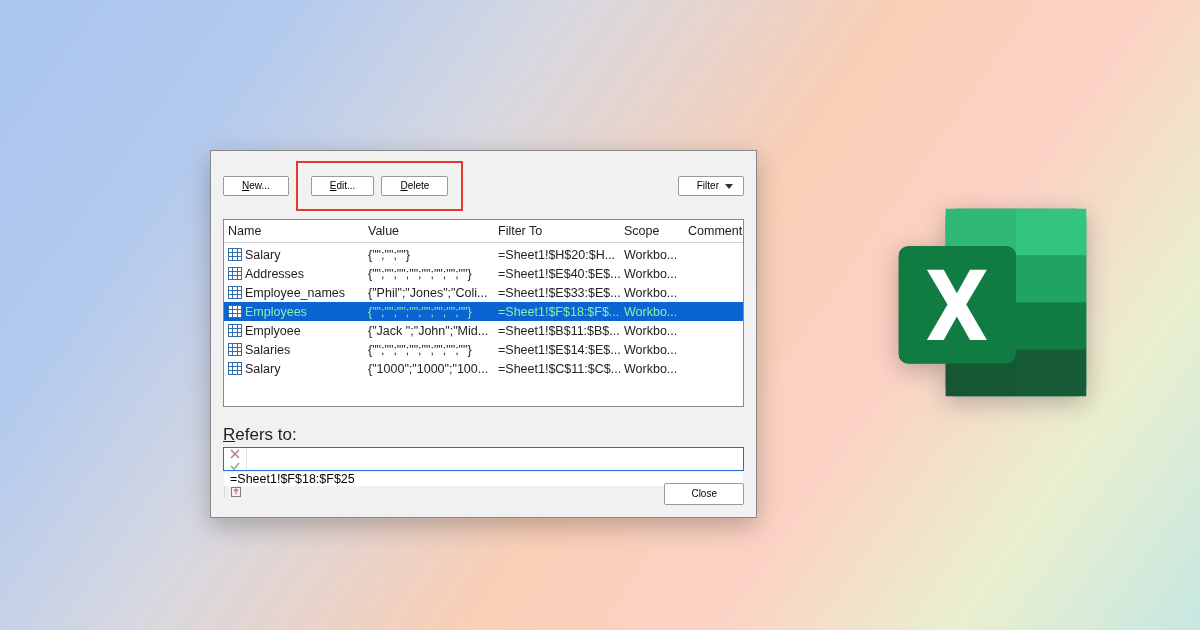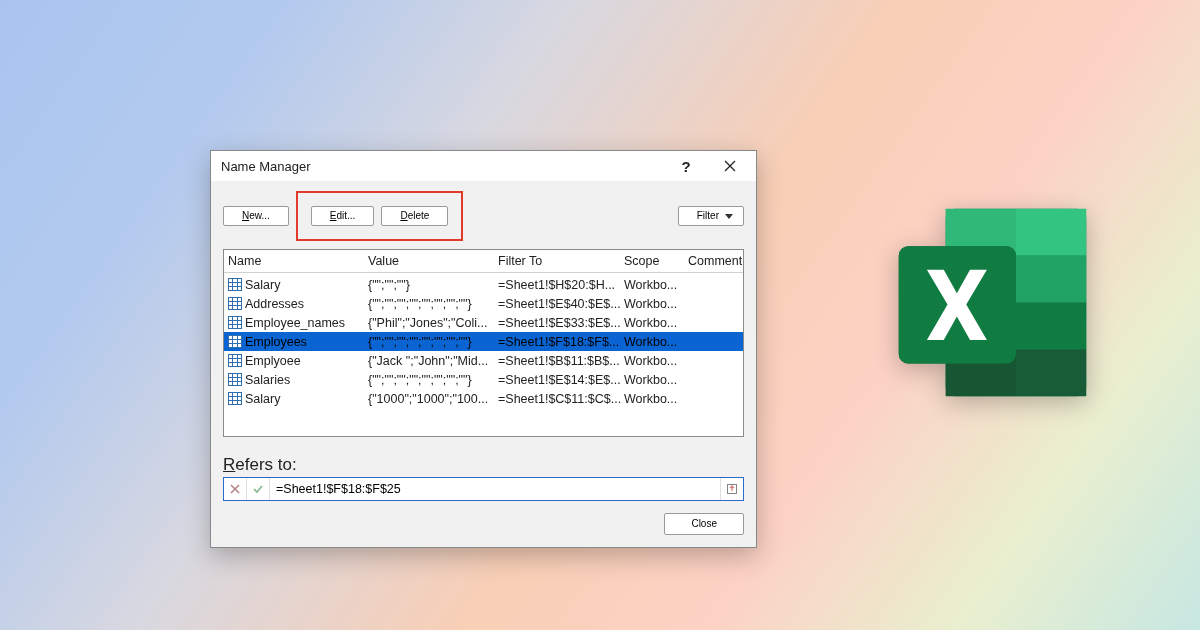--- a/index.html
+++ b/index.html
@@ -111,21 +111,21 @@
     font-weight: 400;
     align-items: center;
   }
   .col-name   { width: 140px; display: flex; align-items: center; gap: 3px; }
   .col-value  { width: 130px; overflow: hidden; text-overflow: ellipsis; }
   .col-refers { width: 126px; overflow: hidden; text-overflow: ellipsis; }
   .col-scope  { width: 64px;  overflow: hidden; text-overflow: ellipsis; }
   .col-comment{ flex: 1; }
   .grid-row.selected {
     background: #0a64d1;
-    color: #000000;
+    color: #86efac;
   }
   .range-icon {
     display: inline-block;
     width: 14px; height: 13px;
     position: relative;
     flex: 0 0 14px;
   }
   .range-icon svg { width: 14px; height: 13px; display: block; }
 
   .grid-body { padding: 2px 0 28px 0; } 
@@ -133,20 +133,21 @@
   
   .refers-label { margin-top: 18px; font-size: 17px; }
   .refers-label .accel { text-decoration: underline; }
   .refers-row {
     display: flex;
     align-items: stretch;
     margin-top: 2px;
     border: 1px solid #2a6bcf;
     background: #fff;
     height: 22px;
+    flex-direction: column;
   }
   .refers-row .iconbtn {
     width: 22px;
     display: flex; align-items: center; justify-content: center;
     border-right: 1px solid #c7c7c7;
     opacity: .55;
   }
   .refers-row .iconbtn.last { border-right: none; border-left: 1px solid #c7c7c7; }
   .refers-row input {
     flex: 1;
@@ -171,29 +172,20 @@
     width: 225px;
     height: 225px;
   }
   .excel-logo svg { width: 100%; height: 100%; filter: drop-shadow(0 6px 12px rgba(0,0,0,.25)); }
 </style>
 </head>
 <body>
 
 <div class="dialog">
 
-  <div class="titlebar">
-    <span class="title">Name Manager</span>
-    <span class="ctl help">?</span>
-    <span class="ctl close">
-      <svg viewBox="0 0 12 12">
-          <path d="M1 1 L11 11 M11 1 L1 11" stroke="#222" stroke-width="1.3"></path>
-        </svg>
-    </span>
-  </div>
 
   <div class="body">
 
     <div class="toolbar">
       <button class="btn"><span class="accel">N</span><span></span>ew...</button>
       <span class="highlight-box">
         <button class="btn"><span class="accel">E</span>dit...</button>
         <button class="btn"><span class="accel">D</span>elete</button>
       </span>
       <span class="spacer"></span>

